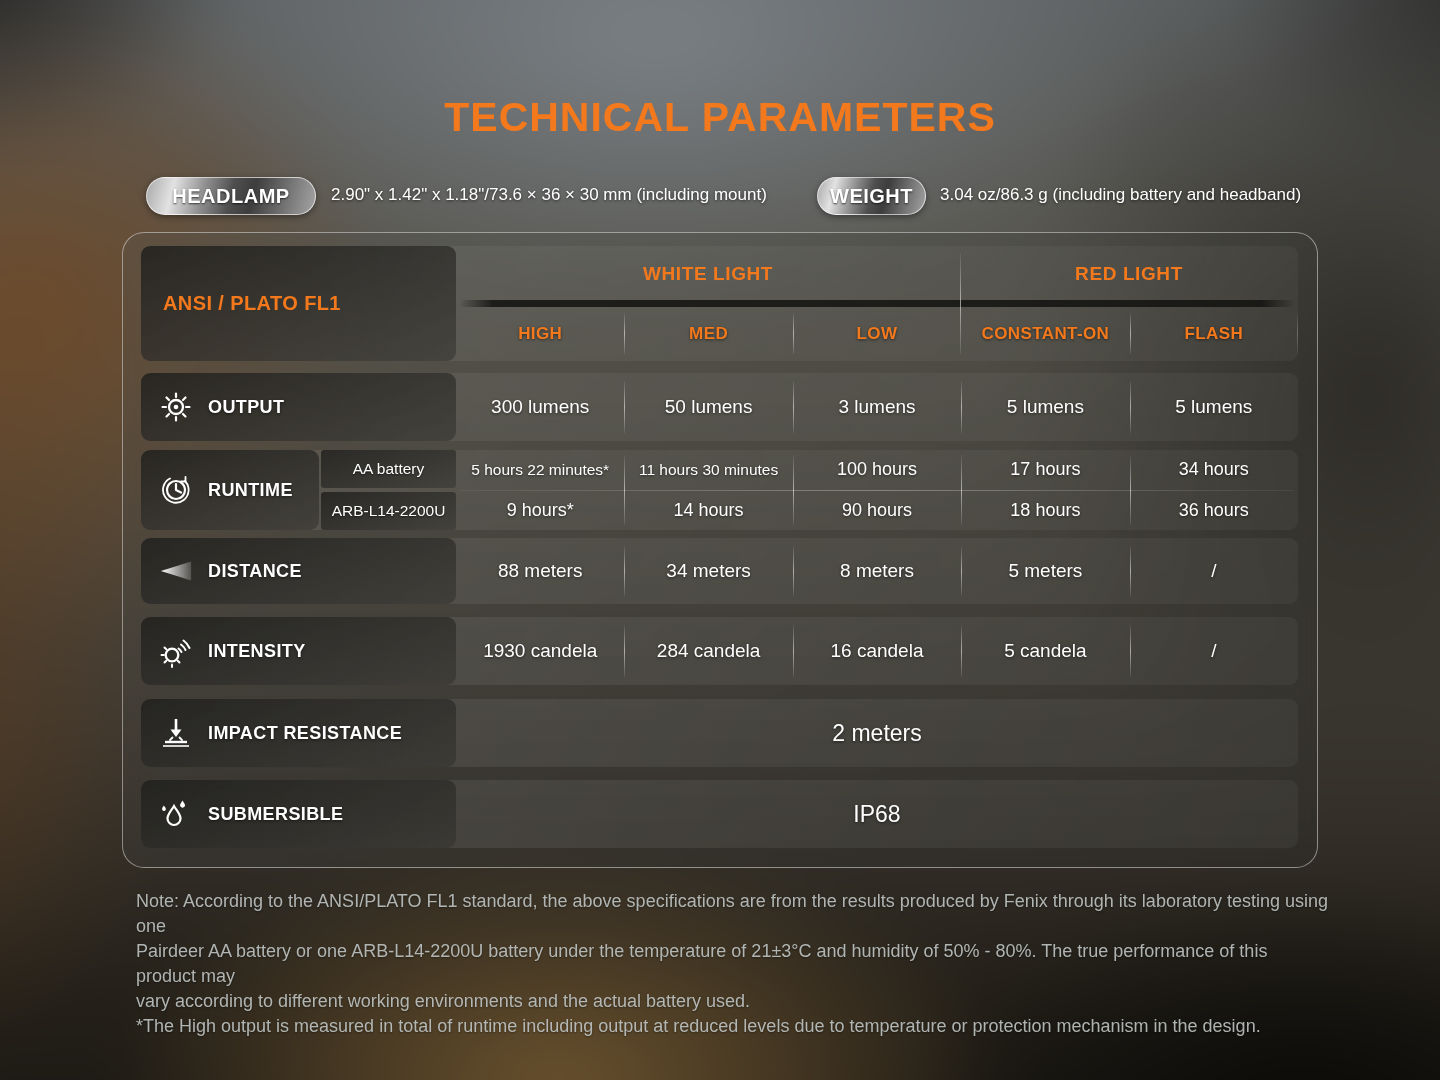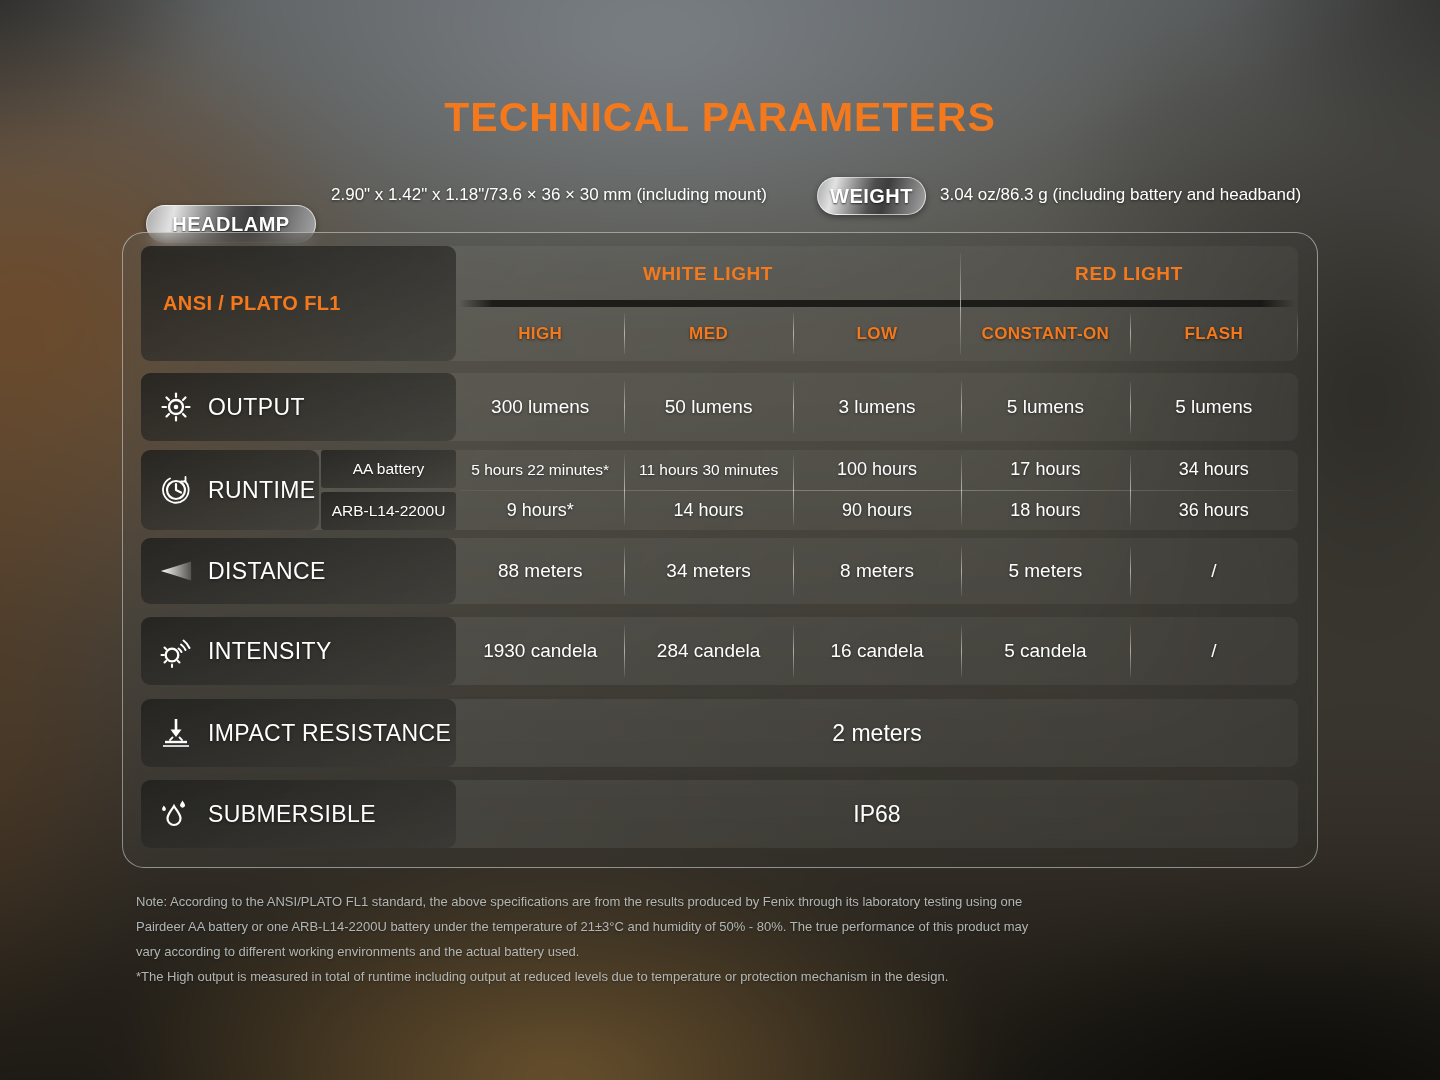--- a/index.html
+++ b/index.html
@@ -31,21 +31,21 @@
   
   .pill{
     position:absolute; top:177px; height:36px; border-radius:19px;
     display:flex; align-items:center; justify-content:center;
     background:linear-gradient(105deg,#a9a9a9 0%,#e2e2e2 16%,#8f8f8f 34%,#4e4e4e 50%,#3d3d3d 62%,#7a7a7a 84%,#a5a5a5 100%);
     border:1px solid rgba(255,255,255,0.65);
     color:#fff; font-weight:bold; font-size:20px; letter-spacing:0.5px;
     text-shadow:0 1px 2px rgba(0,0,0,0.65);
     box-shadow:0 2px 6px rgba(0,0,0,0.4);
   }
-  .pill-headlamp{left:146px; width:168px;margin-top:28px;}
+  .pill-headlamp{left:146px; width:168px;}
   .pill-weight{left:817px; width:107px;}
   .pill-desc{
     position:absolute; top:177px; height:36px; display:flex; align-items:center;
     color:#fff; font-size:17px; text-shadow:0 1px 3px rgba(0,0,0,0.6);
   }
   .desc-headlamp{left:331px;}
   .desc-weight{left:940px;}
   
   .panel{
     position:absolute; left:122px; top:232px; width:1196px; height:636px;
@@ -57,21 +57,21 @@
   .t-row{
     position:absolute; left:18px; width:1157px; border-radius:9px;
     background:linear-gradient(100deg, rgba(142,142,136,0.20), rgba(110,110,104,0.14));
   }
   .label-cell{
     position:absolute; left:0; top:0; bottom:0; width:315px; border-radius:9px;
     background:linear-gradient(160deg, rgba(26,26,24,0.80), rgba(52,50,46,0.55));
     display:flex; align-items:center; padding-left:18px; box-sizing:border-box; gap:15px;
   }
   .label-cell .lbl{
-    color:#fff; font-weight:normal; font-size:23px; letter-spacing:0.4px;
+    color:#fff; font-weight:bold; font-size:18px; letter-spacing:0.4px;
     text-shadow:0 1px 3px rgba(0,0,0,0.55);
   }
   .icon-box{width:34px; height:34px; display:flex; align-items:center; justify-content:center; flex:0 0 auto;}
   .vals{
     position:absolute; left:315px; right:0; top:0; bottom:0;
     display:grid; grid-template-columns:repeat(5,1fr);
   }
   .cell{
     display:flex; align-items:center; justify-content:center;
     color:#fff; font-size:19px; text-shadow:0 1px 3px rgba(0,0,0,0.55);
@@ -130,21 +130,21 @@
   
   .r-output{top:140px; height:68px;}
   .r-runtime{top:217px; height:80px;}
   .r-distance{top:305px; height:66px;}
   .r-intensity{top:384px; height:68px;}
   .r-impact{top:466px; height:68px;}
   .r-submersible{top:547px; height:68px;}
   
   .note{
     position:absolute; left:136px; top:889px; width:1196px;
-    color:rgba(196,202,200,0.88); font-size:13px; line-height:25px;
+    color:rgba(196,202,200,0.88); font-size:18px; line-height:25px;
     text-shadow:0 1px 2px rgba(0,0,0,0.4);
   }
   svg{display:block;}
 </style>
 </head>
 <body>
 
 <div class="bg"></div>
 
 <div class="title">TECHNICAL PARAMETERS</div>

